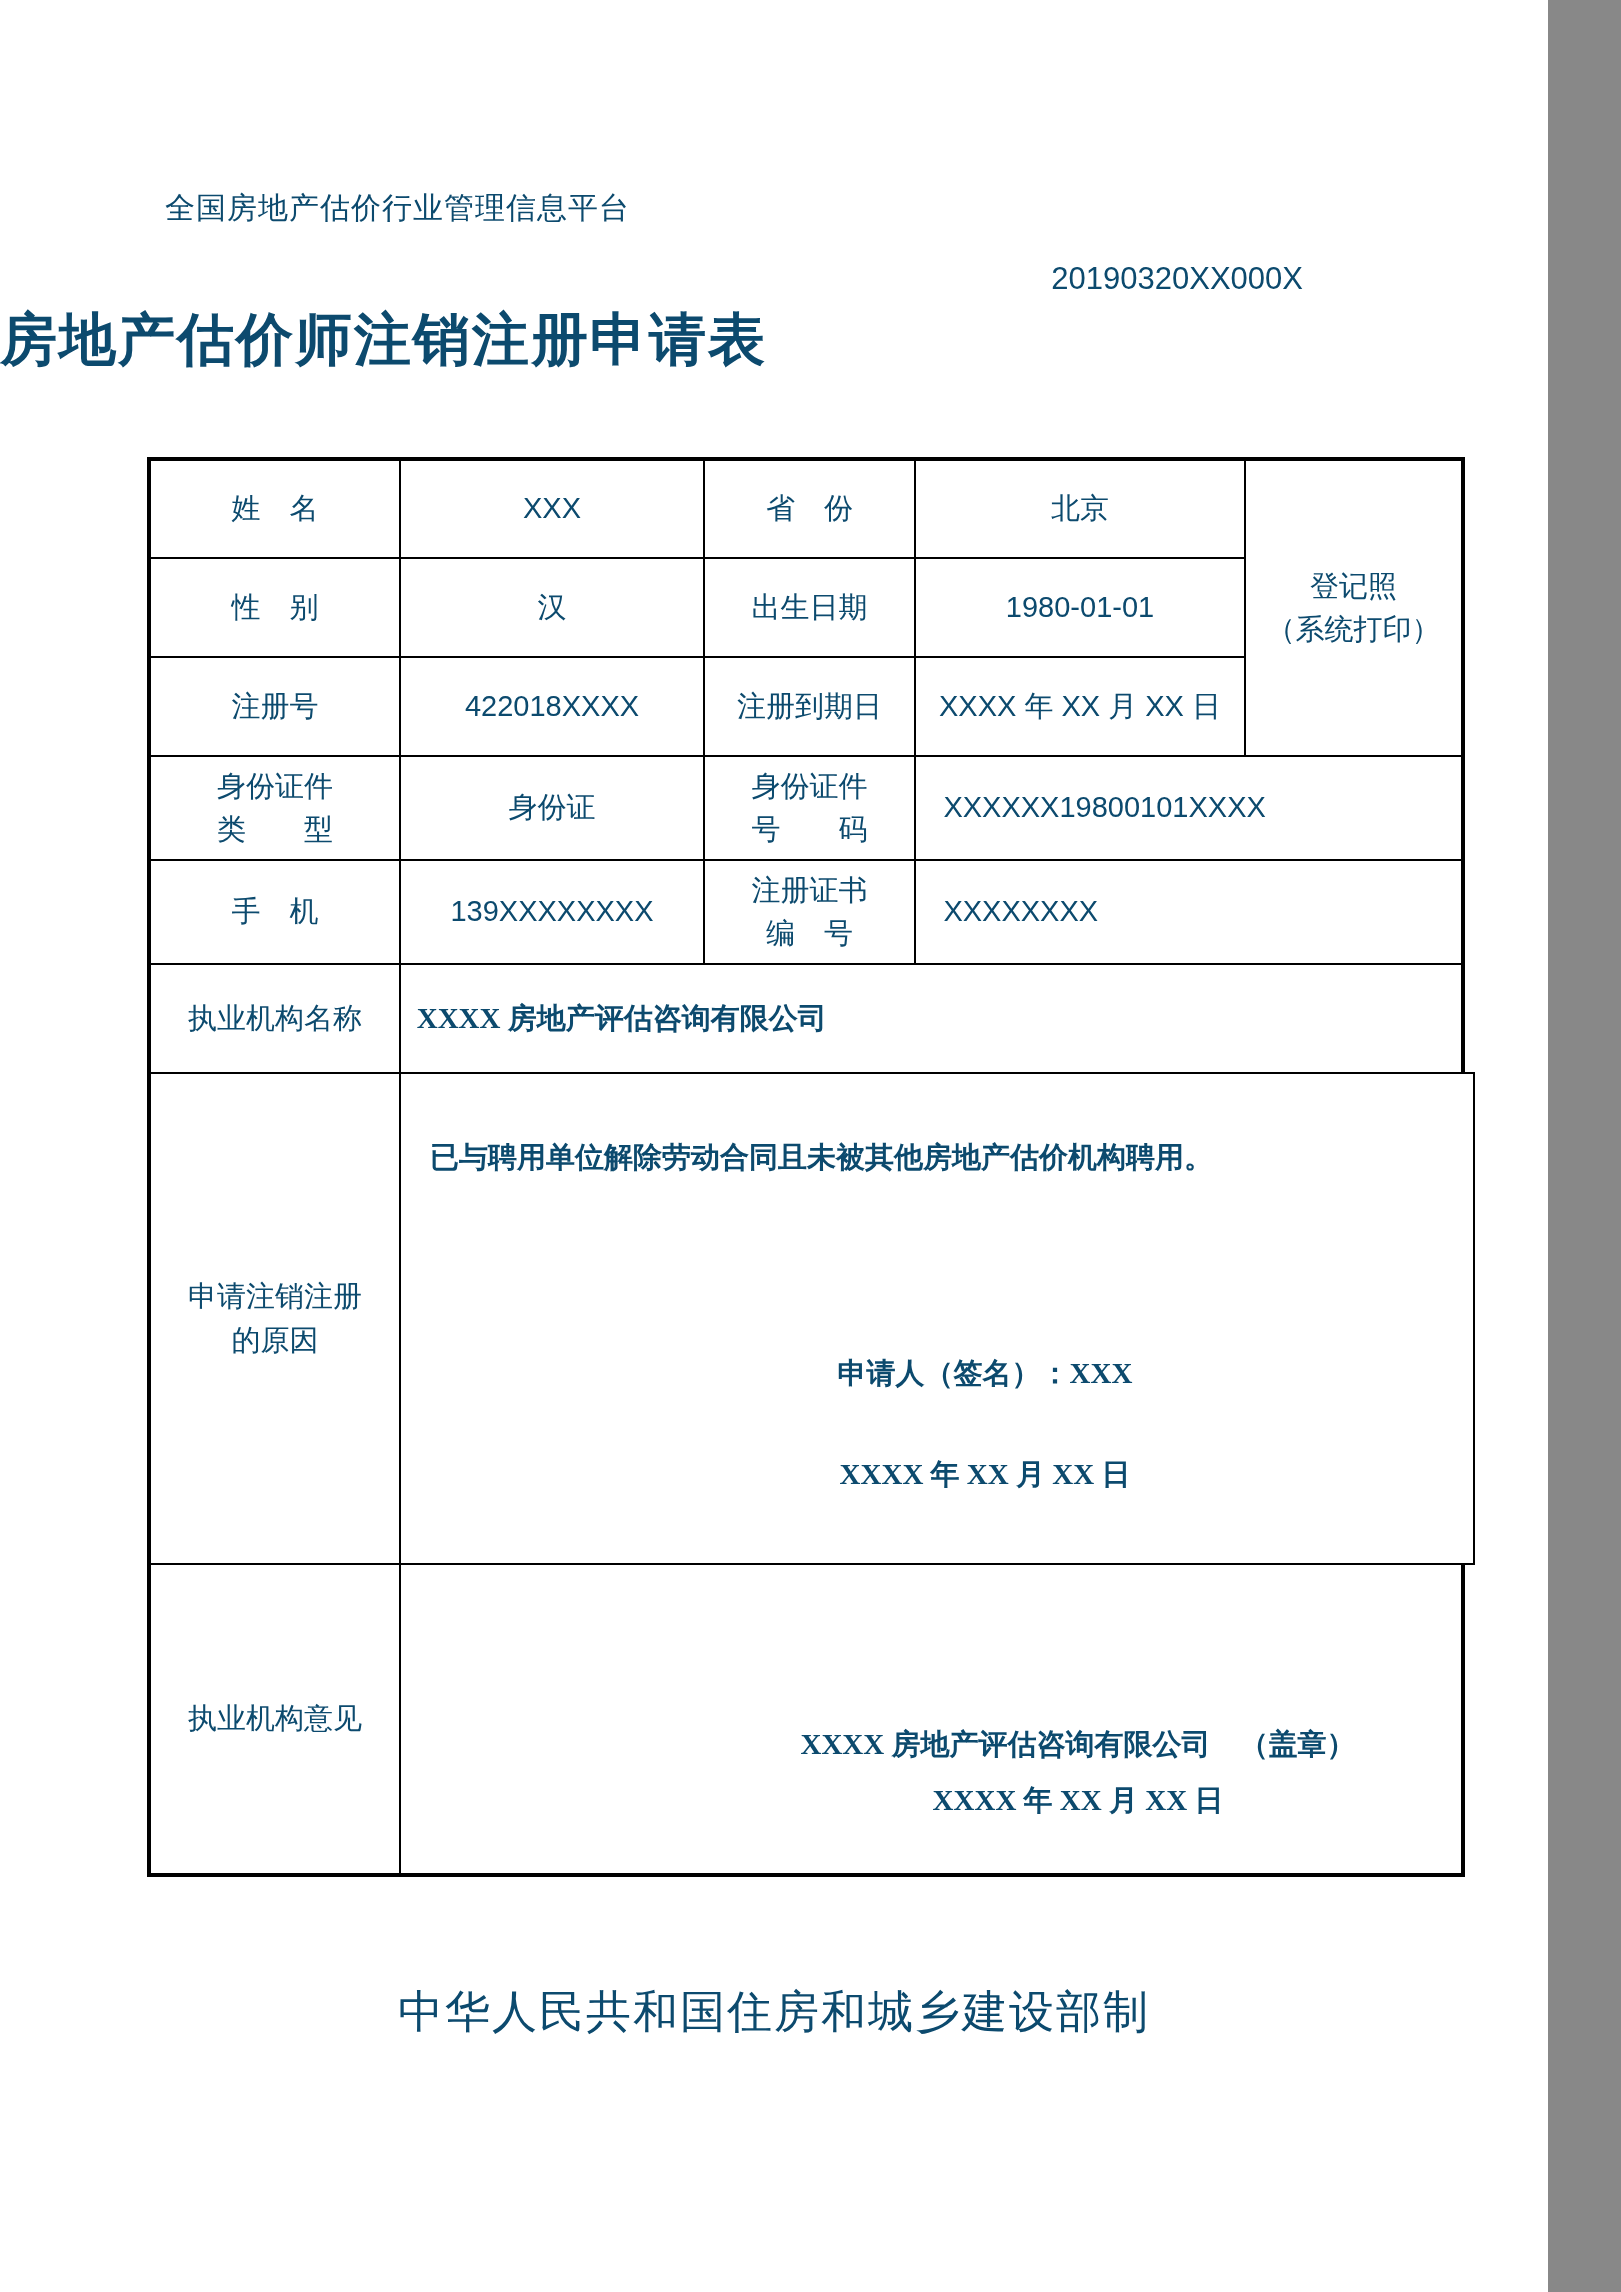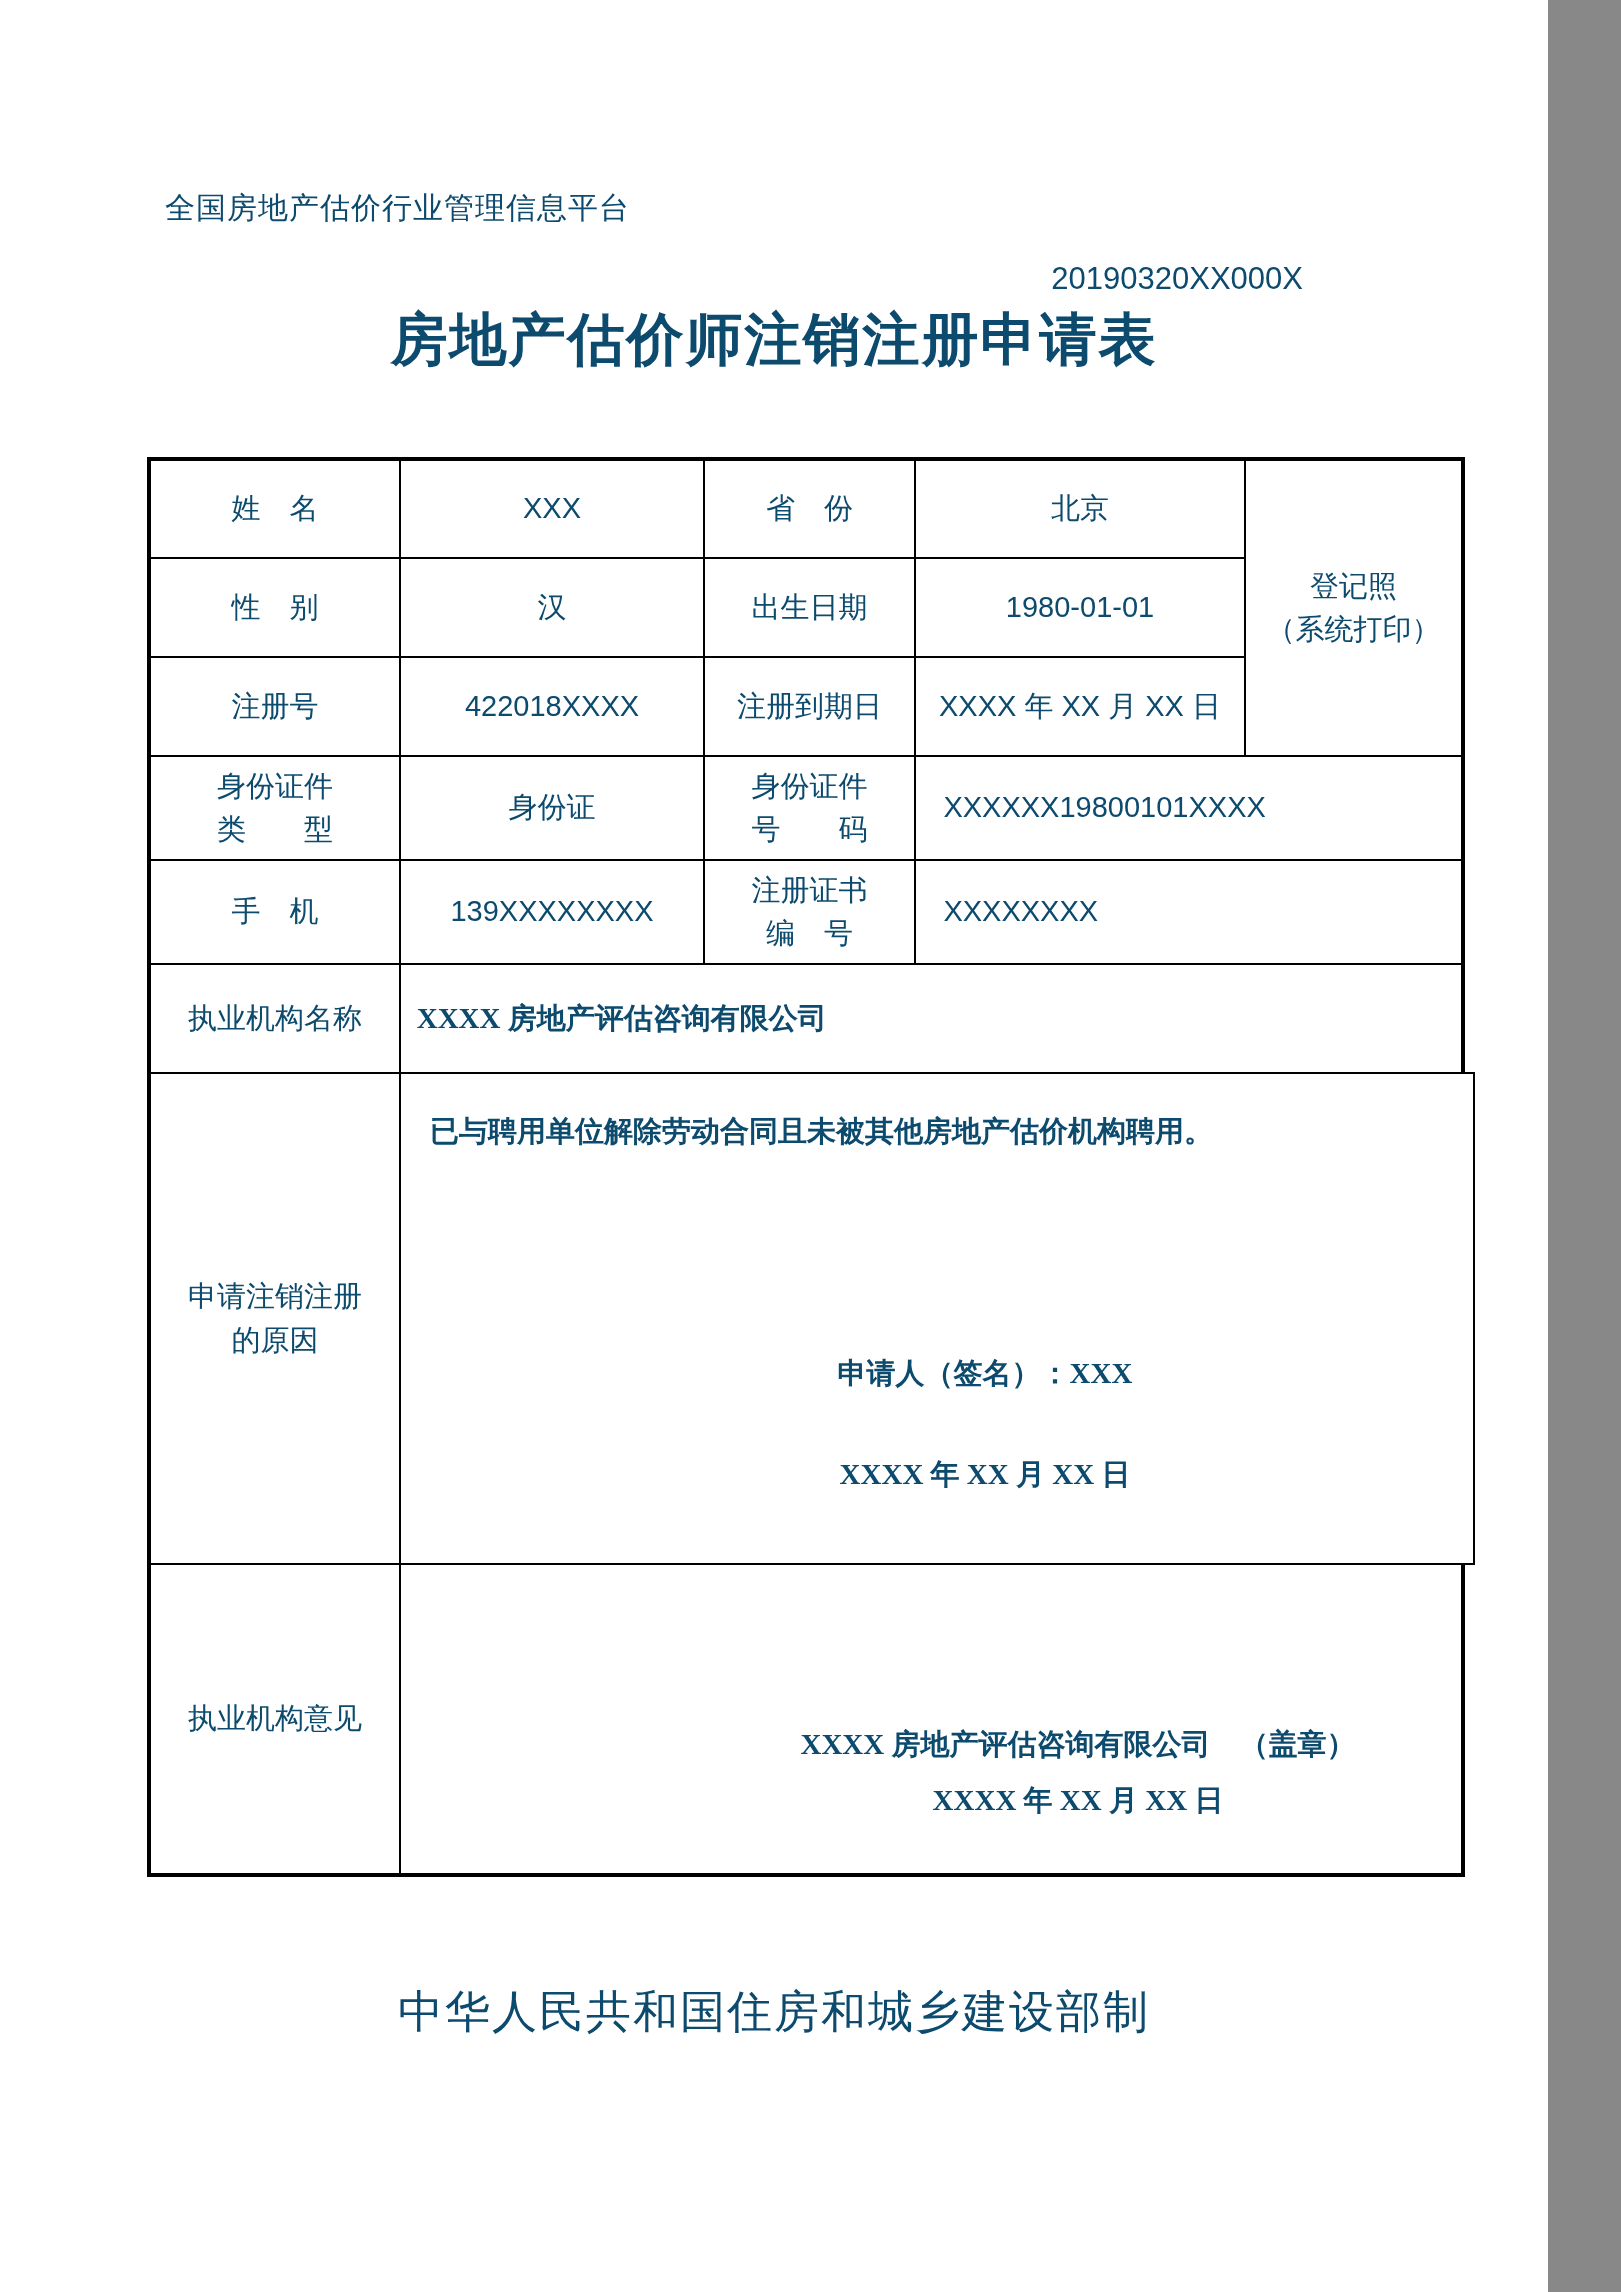--- a/index.html
+++ b/index.html
@@ -16,21 +16,21 @@
     font-size:30px;letter-spacing:1px;
   }
   .form-number{
     position:absolute;top:261px;right:245px;
     font-size:31px;
     font-family:"Liberation Sans", sans-serif;
     letter-spacing:0px;
   }
   .title{
     position:absolute;left:0;top:302px;width:100%;
-    margin:0;text-align:center;
+    margin:0;text-align:left;
     font-size:57px;font-weight:bold;letter-spacing:2px;
   }
   .form-table{
     position:absolute;left:147px;top:457px;
     width:1318px;height:1420px;
     box-sizing:border-box;
     border:4.9px solid #000;
     display:grid;
     grid-template-columns:250px 304px 211px 330px 1fr;
     grid-template-rows:98px 99px 99px 104px 104px 109px 491px 1fr;
@@ -51,21 +51,21 @@
   .pl16{padding-left:15.7px;}
   .pl28{padding-left:27.4px;}
   .photo-cell{grid-column:5;grid-row:1/4;}
   .span45{grid-column:4/6;}
   .span25{grid-column:2/6;font-weight:bold;}
   
   .reason-cell{
     position:relative;
     display:flex;flex-direction:column;
     align-items:stretch;justify-content:flex-start;
-    padding:36px 39px 67px 29px;
+    padding:62px 39px 67px 29px;
     text-align:left;
   }
   
   .reason-cell::after{
     content:"";
     position:absolute;top:-2px;bottom:-2px;right:-13.7px;width:13.7px;
     background:#fff;
     border:2px solid #000;border-left:none;
     box-sizing:border-box;
   }

